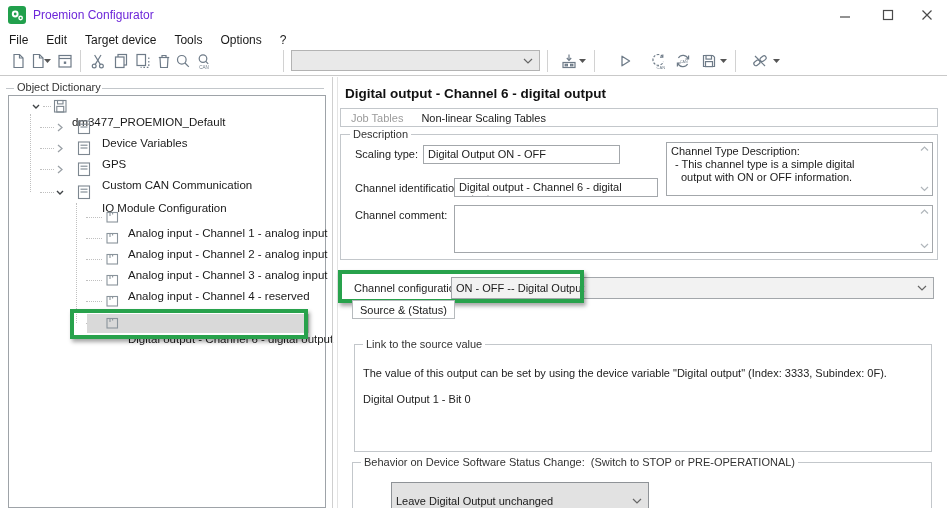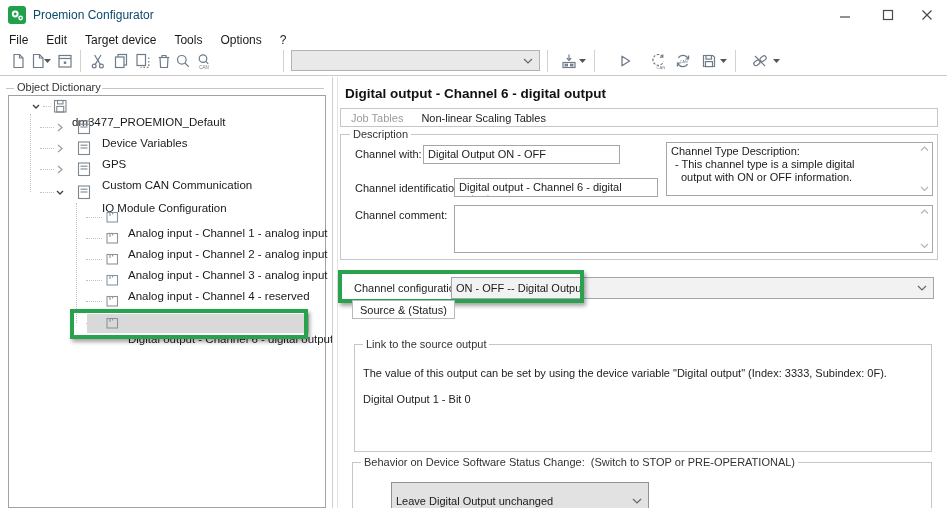--- a/index.html
+++ b/index.html
@@ -11,21 +11,21 @@
     --ctrl-border:#a3a7ab;
   }
   html,body{margin:0;padding:0;background:#888;}
   .screen{
     position:relative;width:947px;height:508px;background:#ffffff;
     font-family:"Liberation Sans",sans-serif;color:#1a1a1a;overflow:hidden;
   }
   .abs{position:absolute;}
   
   .titlebar{left:0;top:0;width:947px;height:30px;background:#fff;}
-  .app-title{left:33px;top:8px;font-size:12px;color:#0c4a6e;}
+  .app-title{left:33px;top:8px;font-size:12px;color:#6d28d9;}
   .winbtn{width:40px;height:28px;top:1px;display:flex;align-items:center;justify-content:center;cursor:default;}
   
   .menubar{left:0;top:30px;width:947px;height:19px;display:flex;align-items:flex-end;padding-left:9px;box-sizing:border-box;}
   .menu-item{font-size:12px;color:#1a1a1a;padding:2px 9px 2px 0;margin-right:9px;}
   
   .toolbar{left:0;top:49px;width:947px;height:26px;}
   .tbtn{width:24px;height:24px;top:0;display:flex;align-items:center;justify-content:center;}
   .tsep{width:1px;height:22px;top:1px;background:#d2d2d2;}
   .tcaret{width:9px;height:24px;top:0;display:flex;align-items:center;justify-content:center;}
   .toolbar-line{left:0;top:75px;width:947px;height:1px;background:#c9c9c9;}
@@ -369,21 +369,21 @@
   <div class="abs panel-title">Digital output - Channel 6 - digital output</div>
 
   <div class="abs links-bar">
     <span style="margin-left:10px;color:#9b9b9b">Job Tables</span>
     <span style="margin-left:18px;color:#1a1a1a">Non-linear Scaling Tables</span>
   </div>
 
   <div class="abs groupbox" style="left:340px;top:134px;width:598px;height:126px">
     <span class="group-label" style="position:absolute;top:-7px;left:9px">Description</span>
 
-    <span class="abs flabel" style="left:14px;top:13px">Channel with:</span>
+    <span class="abs flabel" style="left:14px;top:13px">Scaling type:</span>
     <div class="abs tbox" style="left:82px;top:10px;width:197px;height:19px">
       <span>Digital Output ON - OFF</span>
     </div>
 
     <div class="abs tbox" style="left:325px;top:7px;width:267px;height:54px;line-height:13px">
       <div>Channel Type Description:</div>
       <div style="padding-left:4px">- This channel type is a simple digital</div>
       <div style="padding-left:10px">output with ON or OFF information.</div>
       <svg class="scroll-chev" style="top:3px" width="9" height="6">
           <polyline points="1,4.5 4.5,1 8,4.5" fill="none" stroke="#b0b6bb" stroke-width="1.2"></polyline>
@@ -417,21 +417,21 @@
         <polyline points="1,1 5,5 9,1" fill="none" stroke="#666" stroke-width="1.2"></polyline>
       </svg>
   </div>
   <div class="abs annotation" style="left:338px;top:270px;width:238px;height:25px"></div>
 
   <div class="abs tab" style="left:352px;top:300px;height:19px">
     <span>Source &amp; (Status)</span>
   </div>
 
   <div class="abs groupbox" style="left:354px;top:344px;width:578px;height:108px">
-    <span class="group-label" style="position:absolute;top:-7px;left:8px">Link to the source output</span>
+    <span class="group-label" style="position:absolute;top:-7px;left:8px">Link to the source value</span>
     <div class="abs flabel" style="left:8px;top:22px">The value of this output can be set by using the device variable "Digital output" (Index: 3333, Subindex: 0F).</div>
     <div class="abs flabel" style="left:8px;top:48px">Digital Output 1 - Bit 0</div>
   </div>
 
   <div class="abs groupbox" style="left:352px;top:462px;width:580px;height:58px">
     <span class="group-label pre" style="position:absolute;top:-7px;left:8px">Behavior on Device Software Status Change:  (Switch to STOP or PRE-OPERATIONAL)</span>
     <div class="combo" style="position:absolute;left:38px;top:19px;width:258px;height:37px;background:#e2e2e2;border-color:#8f9397">
       <span>Leave Digital Output unchanged</span>
       <svg class="chev" width="10" height="6">
           <polyline points="1,1 5,5 9,1" fill="none" stroke="#666" stroke-width="1.2"></polyline>

